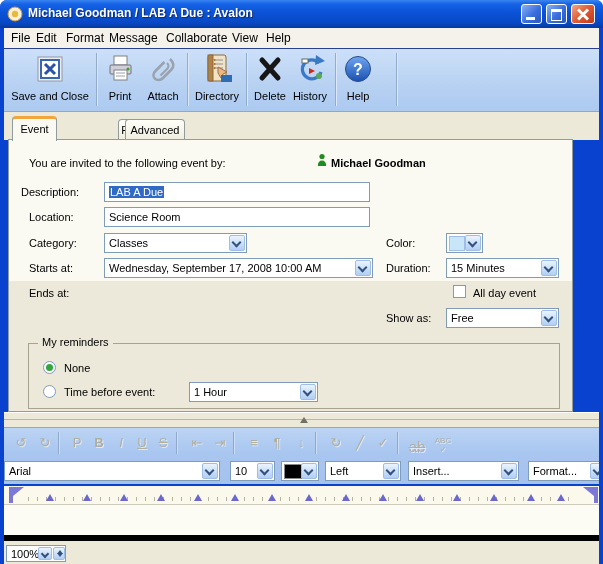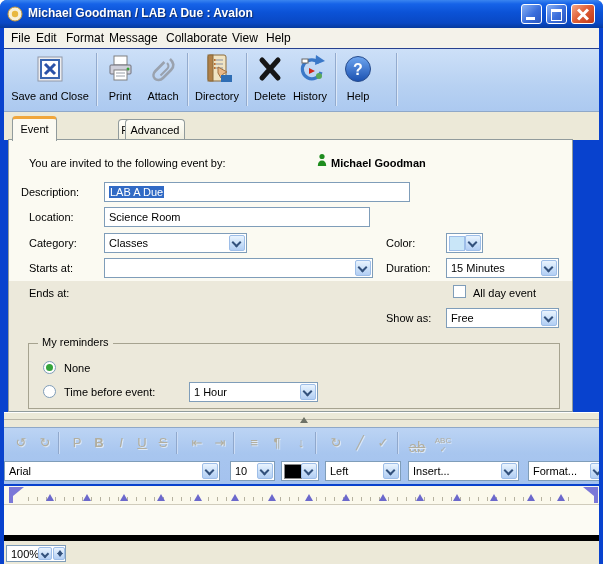--- a/index.html
+++ b/index.html
@@ -220,21 +220,21 @@
     <span class="lbl" style="left:20px;top:17px;">You are invited to the following event by:</span>
     <span style="position:absolute;left:308px;top:13px;">
       <svg width="10" height="14">
           <circle cx="5" cy="3.5" r="2.6" fill="#1E8C1E"></circle>
           <path d="M0.8 13 Q1 7.5 5 7.5 Q9 7.5 9.2 13 Z" fill="#1E8C1E"></path>
         </svg>
     </span>
     <span class="lbl" style="left:322px;top:17px;font-weight:bold;">Michael Goodman</span>
 
     <span class="lbl" style="left:12px;top:46px;">Description:</span>
-    <div class="inp" style="left:95px;top:42px;width:306px;">
+    <div class="inp" style="left:95px;top:42px;width:266px;">
       <span class="t"><span class="sel">LAB A Due</span></span>
     </div>
 
     <span class="lbl" style="left:20px;top:71px;">Location:</span>
     <div class="inp" style="left:95px;top:67px;width:266px;">
       <span class="t">Science Room</span>
     </div>
 
     <span class="lbl" style="left:20px;top:97px;">Category:</span>
     <div class="dd" style="left:95px;top:93px;width:143px;">
@@ -242,20 +242,21 @@
       <span class="arw"></span>
     </div>
     <span class="lbl" style="left:377px;top:97px;">Color:</span>
     <div class="dd" style="left:437px;top:93px;width:37px;">
       <span class="swatch"></span>
       <span class="arw"></span>
     </div>
 
     <span class="lbl" style="left:20px;top:122px;">Starts at:</span>
     <div class="dd" style="left:95px;top:118px;width:269px;">
+      <span class="t">Wednesday, September 17, 2008 10:00 AM</span>
       <span class="arw"></span>
     </div>
     <span class="lbl" style="left:377px;top:122px;">Duration:</span>
     <div class="dd" style="left:437px;top:118px;width:113px;">
       <span class="t">15 Minutes</span>
       <span class="arw"></span>
     </div>
 
     <span class="lbl" style="left:20px;top:147px;">Ends at:</span>
     <span class="cb" style="left:444px;top:145px;"></span>

